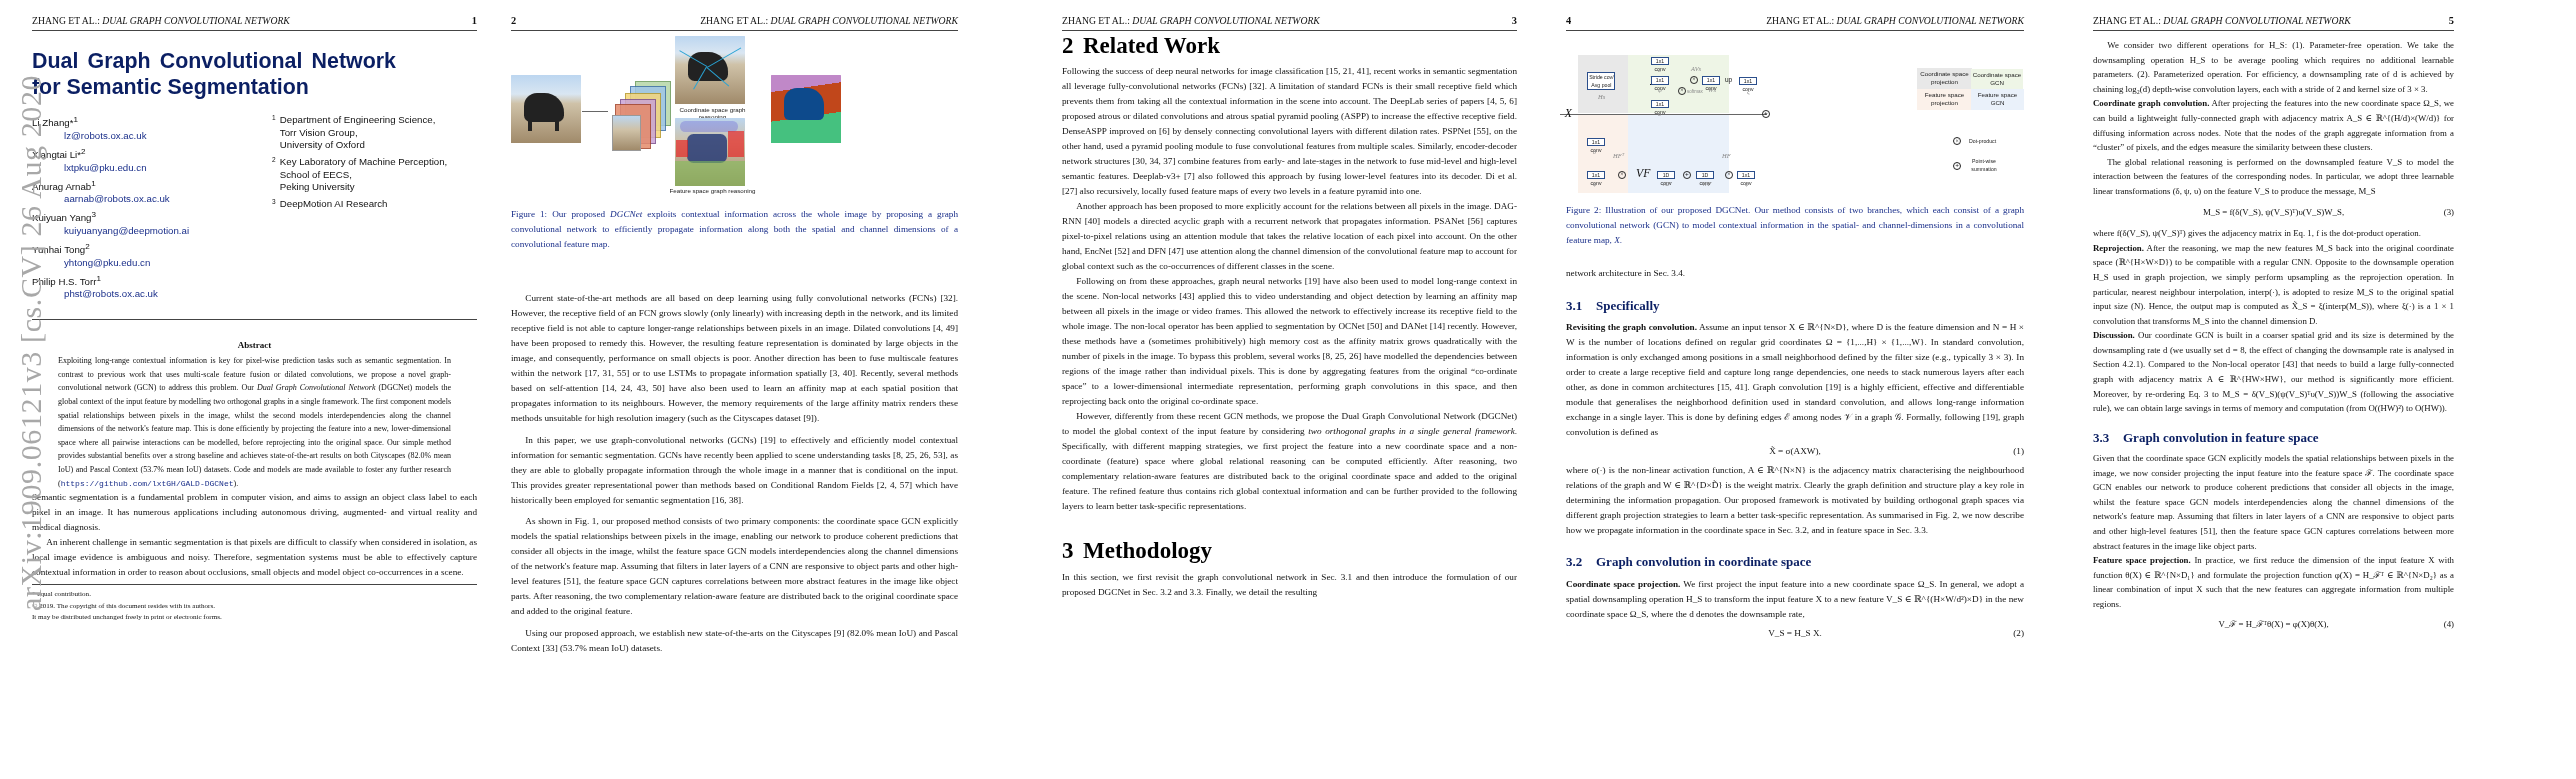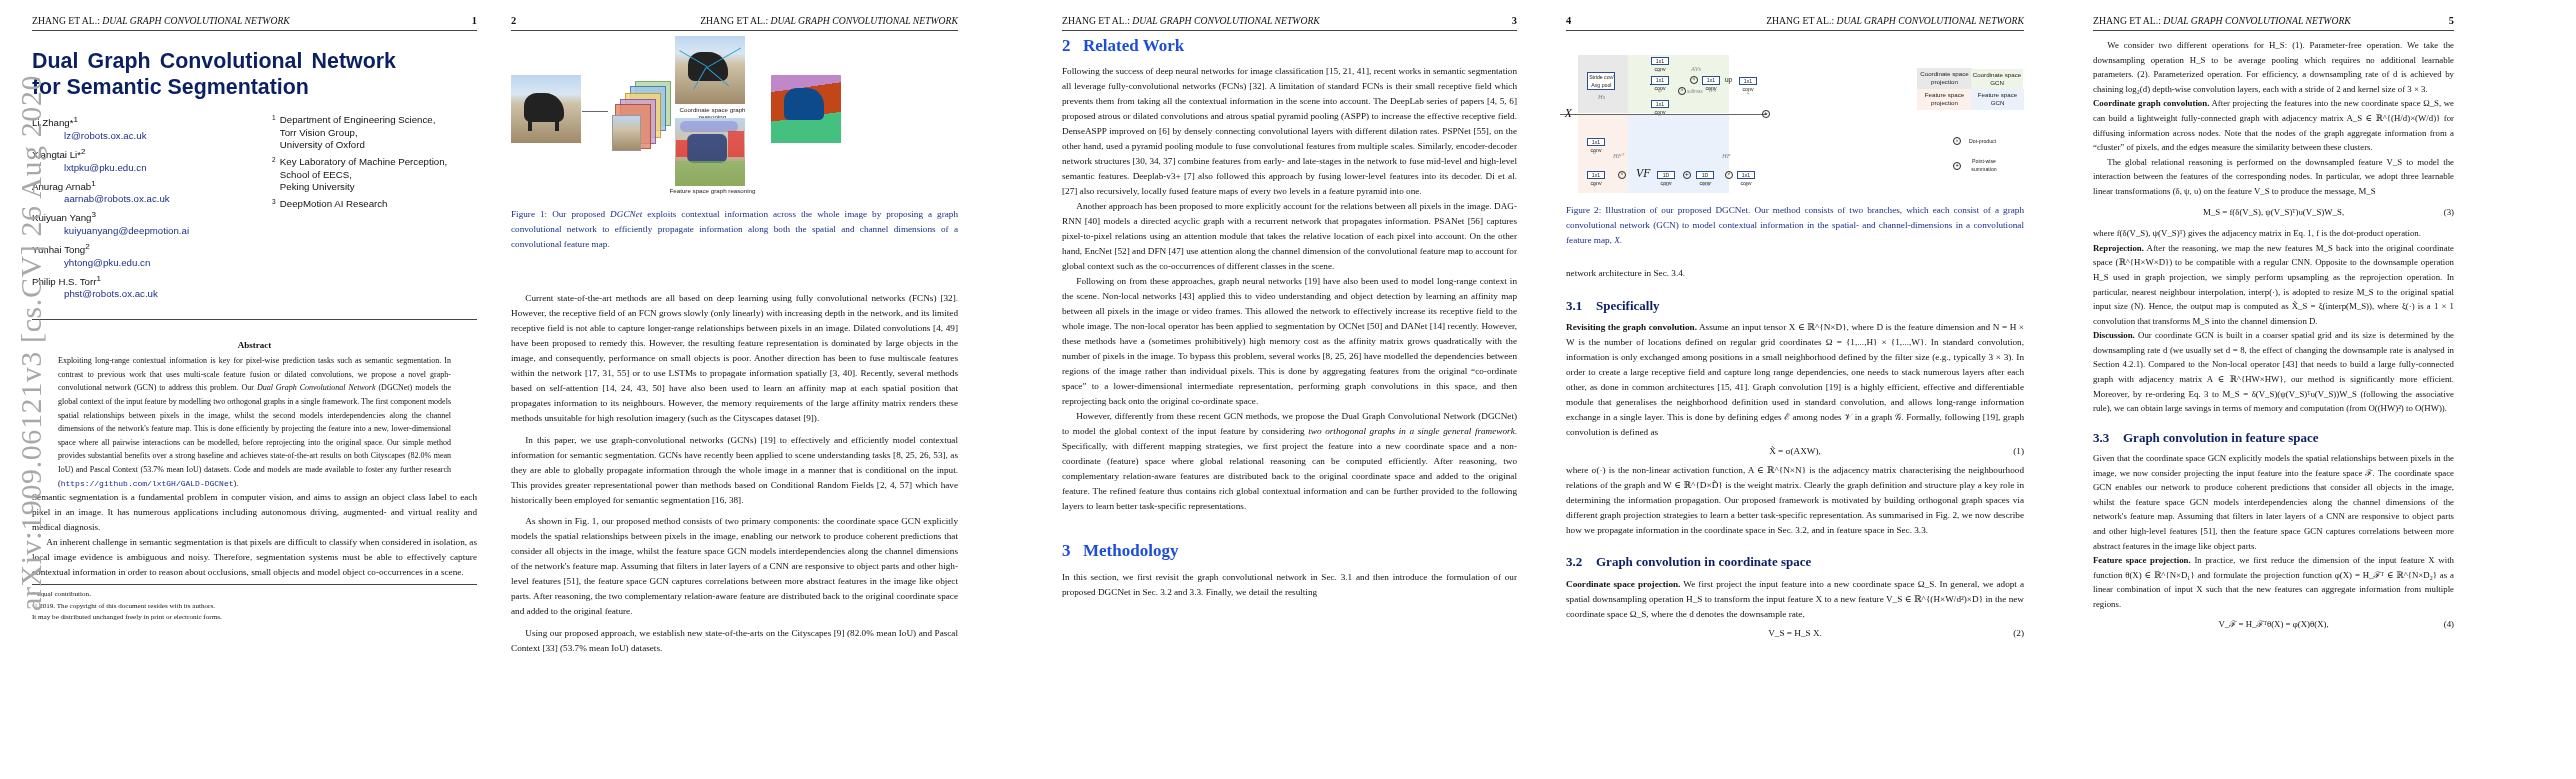--- a/index.html
+++ b/index.html
@@ -6,21 +6,21 @@
   html, body { width: 2576px; height: 780px; background: #ffffff; overflow: hidden; }
   body { position: relative; font-family: "Liberation Serif", "DejaVu Serif", serif; color: #111; }
   .page { position: absolute; top: 0; height: 580px; }
   .hdr { position: absolute; top: 13px; left: 0; right: 0; height: 18px; border-bottom: 1px solid #444; font-size: 9.7px; display: flex; justify-content: space-between; align-items: flex-end; padding-bottom: 3.9px; }
   .hdr i { font-style: italic; }
   .hdr .num { font-weight: bold; font-size: 10.4px; }
   .body { position: absolute; top: 36px; left: 0; right: 0; font-size: 9.2px; line-height: 15px; text-align: justify; }
   p { margin: 0; }
   p.ind { text-indent: 14.3px; }
   h1.title { font-family: "Liberation Sans", sans-serif; color: #0b1f63; font-size: 21.4px; line-height: 26px; font-weight: bold; margin-top: 9px; }
-  h2.sec { font-family: "Liberation Serif", serif; color: #1d4ed8; font-size: 17px; font-weight: bold; line-height: 21px; }
+  h2.sec { font-family: "Liberation Serif", serif; color: #000000; font-size: 23px; font-weight: bold; line-height: 21px; }
   h2.sec .n { display: inline-block; width: 21px; }
   h3.sub { font-family: "Liberation Serif", serif; color: #0b1f63; font-size: 13px; font-weight: bold; line-height: 17px; }
   h3.sub .n { display: inline-block; width: 30px; }
   .authors { font-family: "Liberation Sans", sans-serif; font-size: 9.7px; line-height: 12.3px; margin-top: 14.3px; display: flex; }
   .authors .col1 { width: 240px; }
   .authors .author-name { color: #111; }
   .authors .email { color: #1a2f8a; margin-bottom: 3.9px; padding-left: 32px; }
   .authors .aff { margin-bottom: 5.2px; position: relative; padding-left: 7.8px; }
   .authors .aff sup { position: absolute; left: 0; top: -2.6px; font-size: 6.5px; }
   .rule { border-top: 1px solid #444; }

